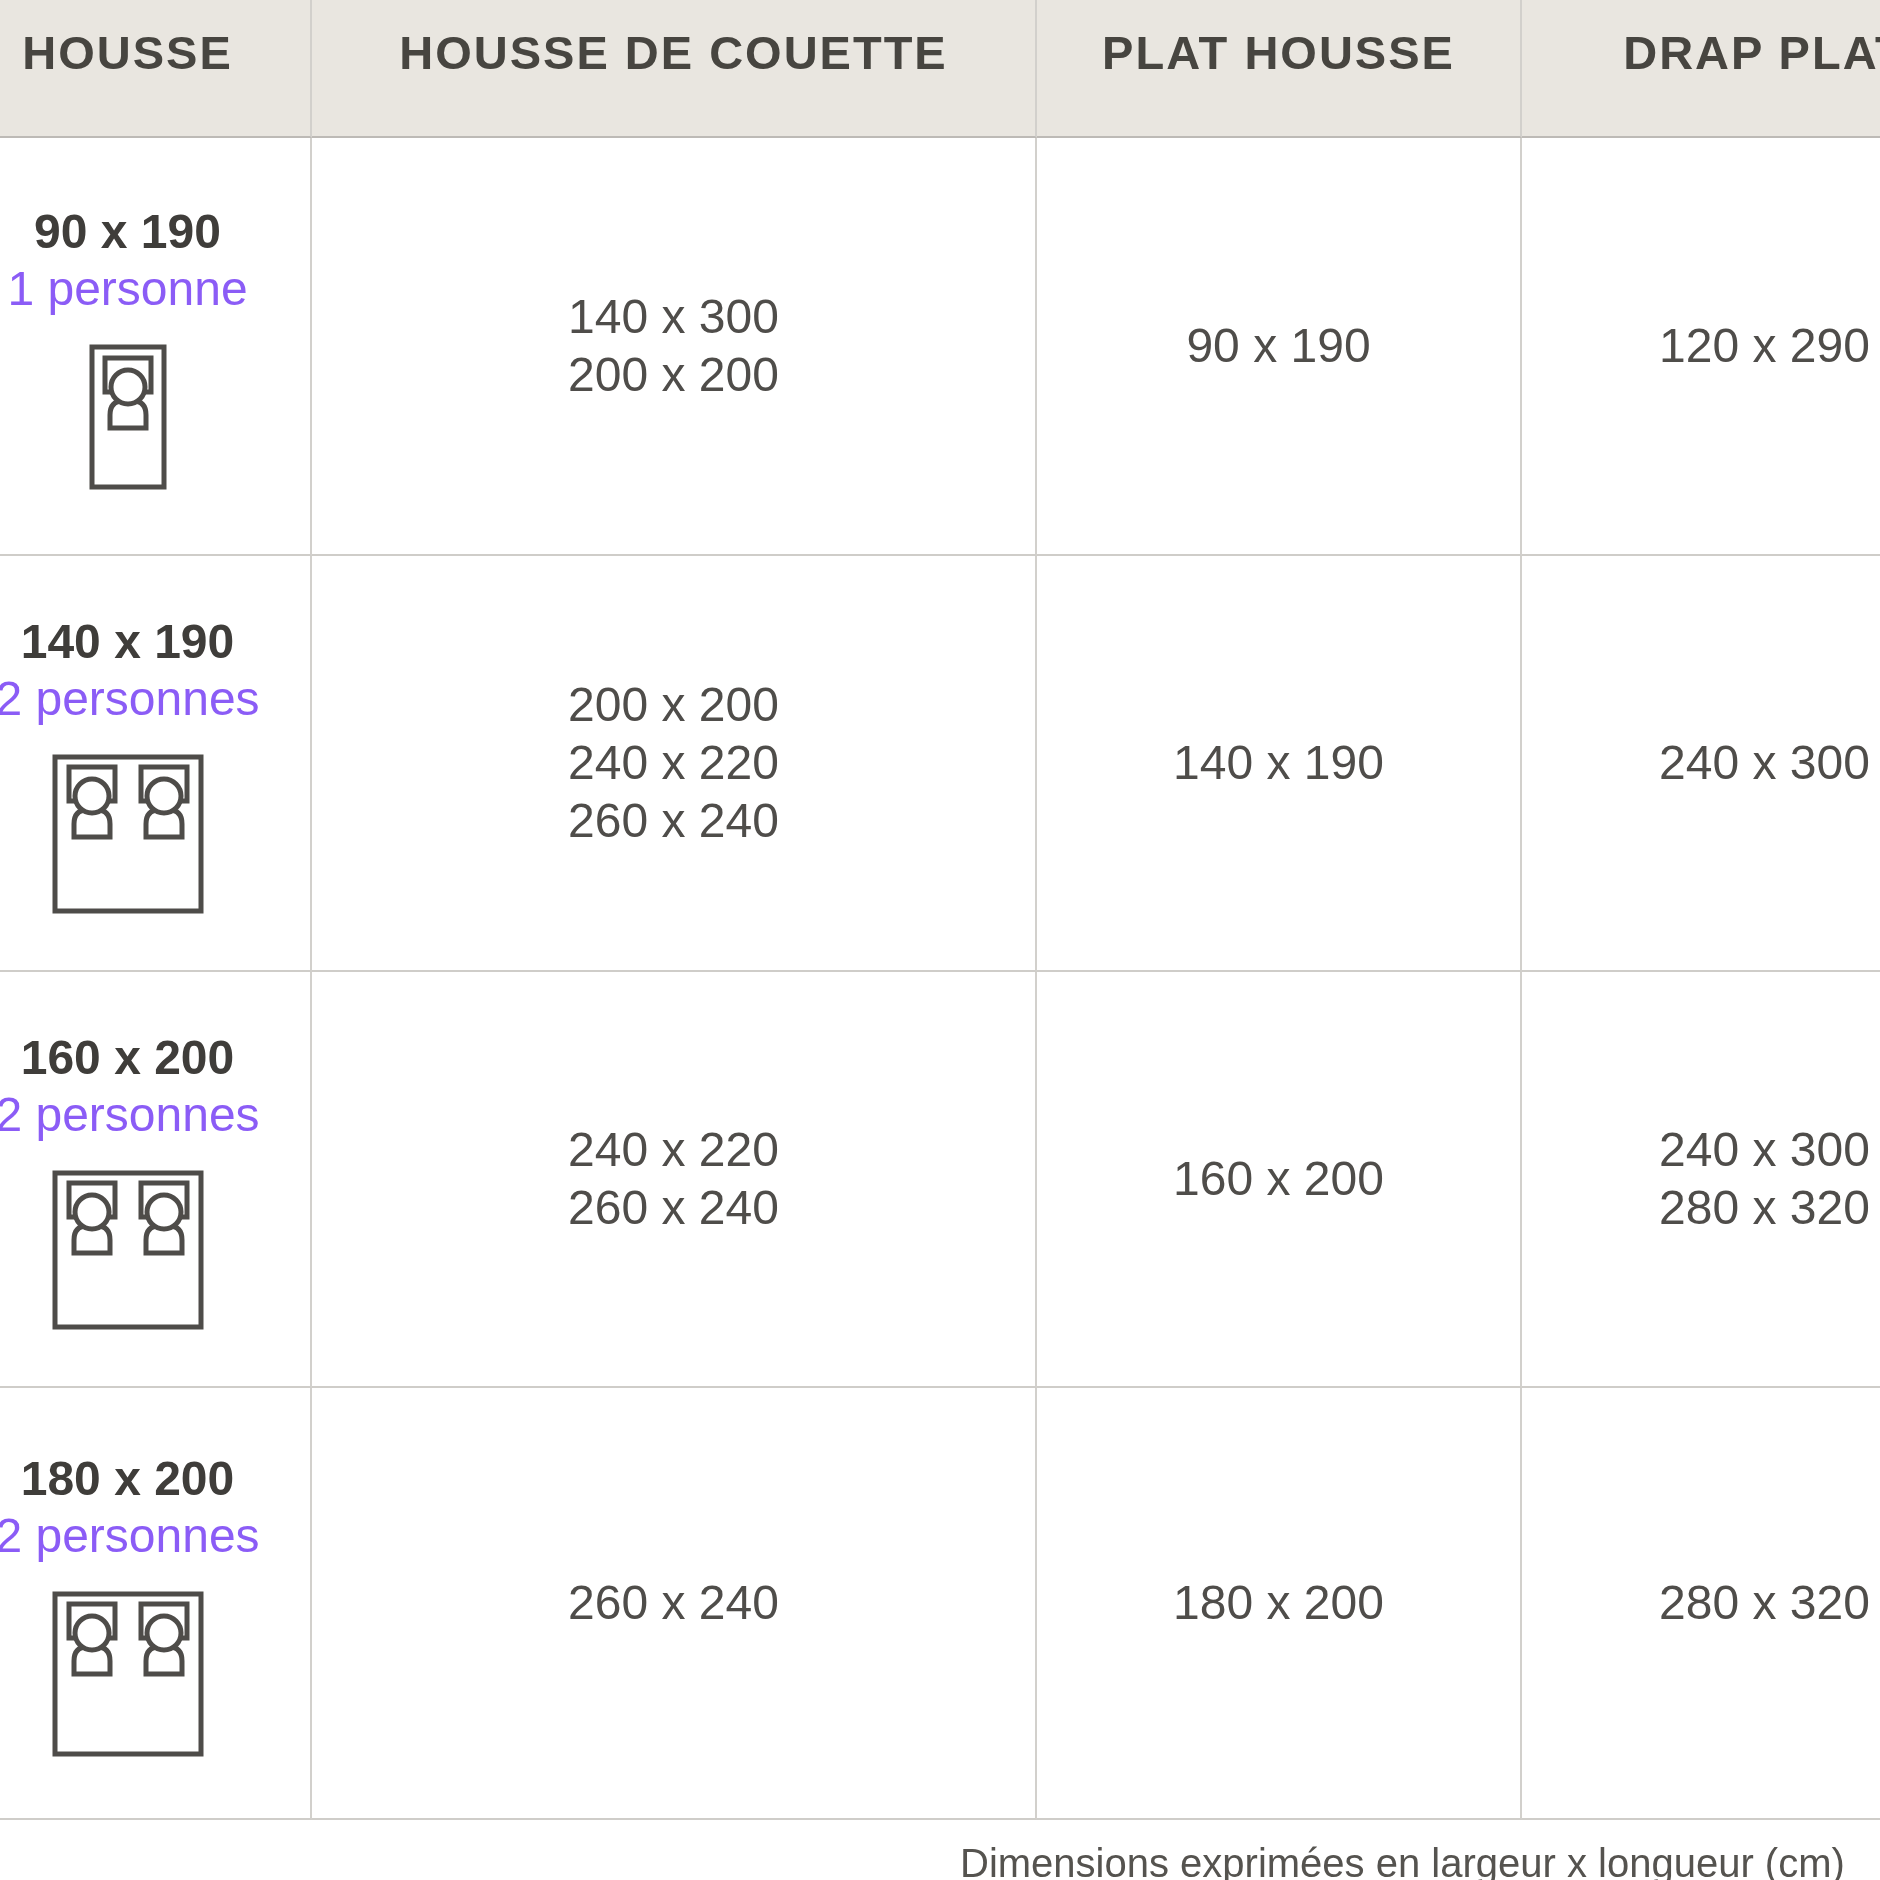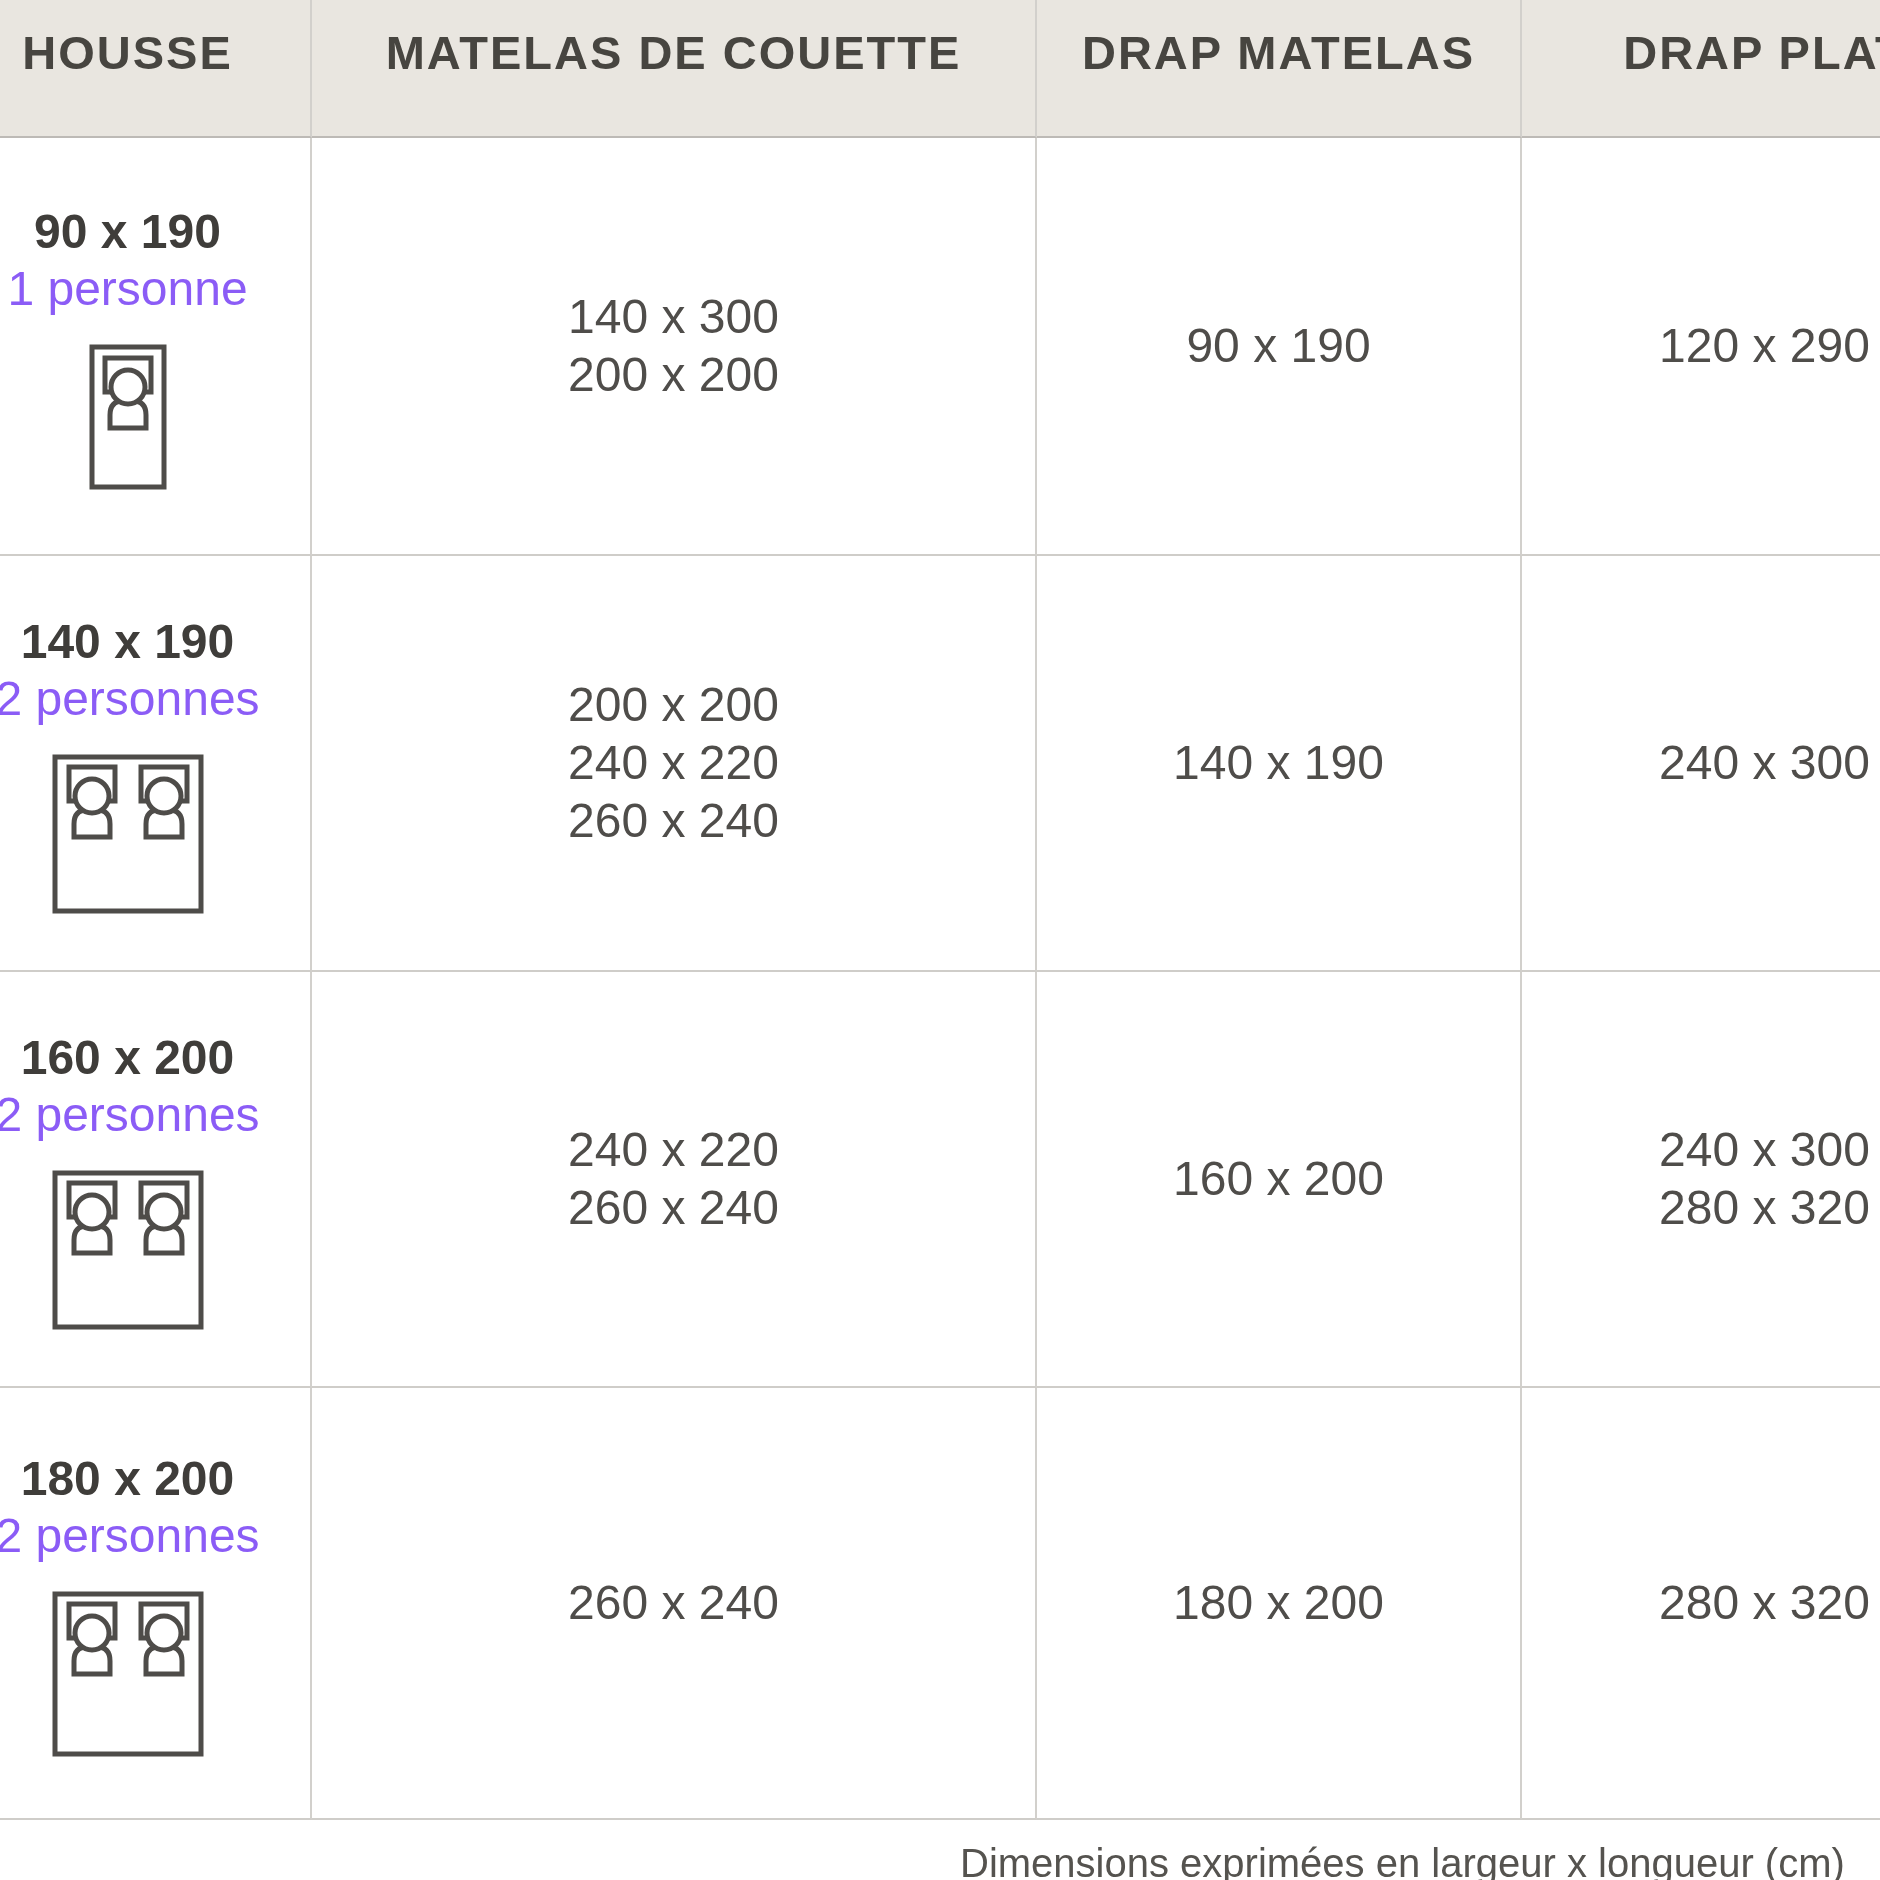--- a/index.html
+++ b/index.html
@@ -50,24 +50,24 @@
 </style>
 </head>
 <body>
 
 <div class="size-table">
 
   <div class="cell head">
     <span>HOUSSE</span>
   </div>
   <div class="cell head">
-    <span>MATELAS DE COUETTE</span>
+    <span>HOUSSE DE COUETTE</span>
   </div>
   <div class="cell head">
-    <span>DRAP MATELAS</span>
+    <span>PLAT HOUSSE</span>
   </div>
   <div class="cell head lastcol">
     <span>DRAP PLAT</span>
   </div>
 
   <div class="cell matelas">
     <div class="size">90 x 190</div>
     <div class="persons">1 personne</div>
     <span class="bed-icon">
       <svg width="78" height="146" viewBox="0 0 78 146" fill="none" stroke-width="5">

